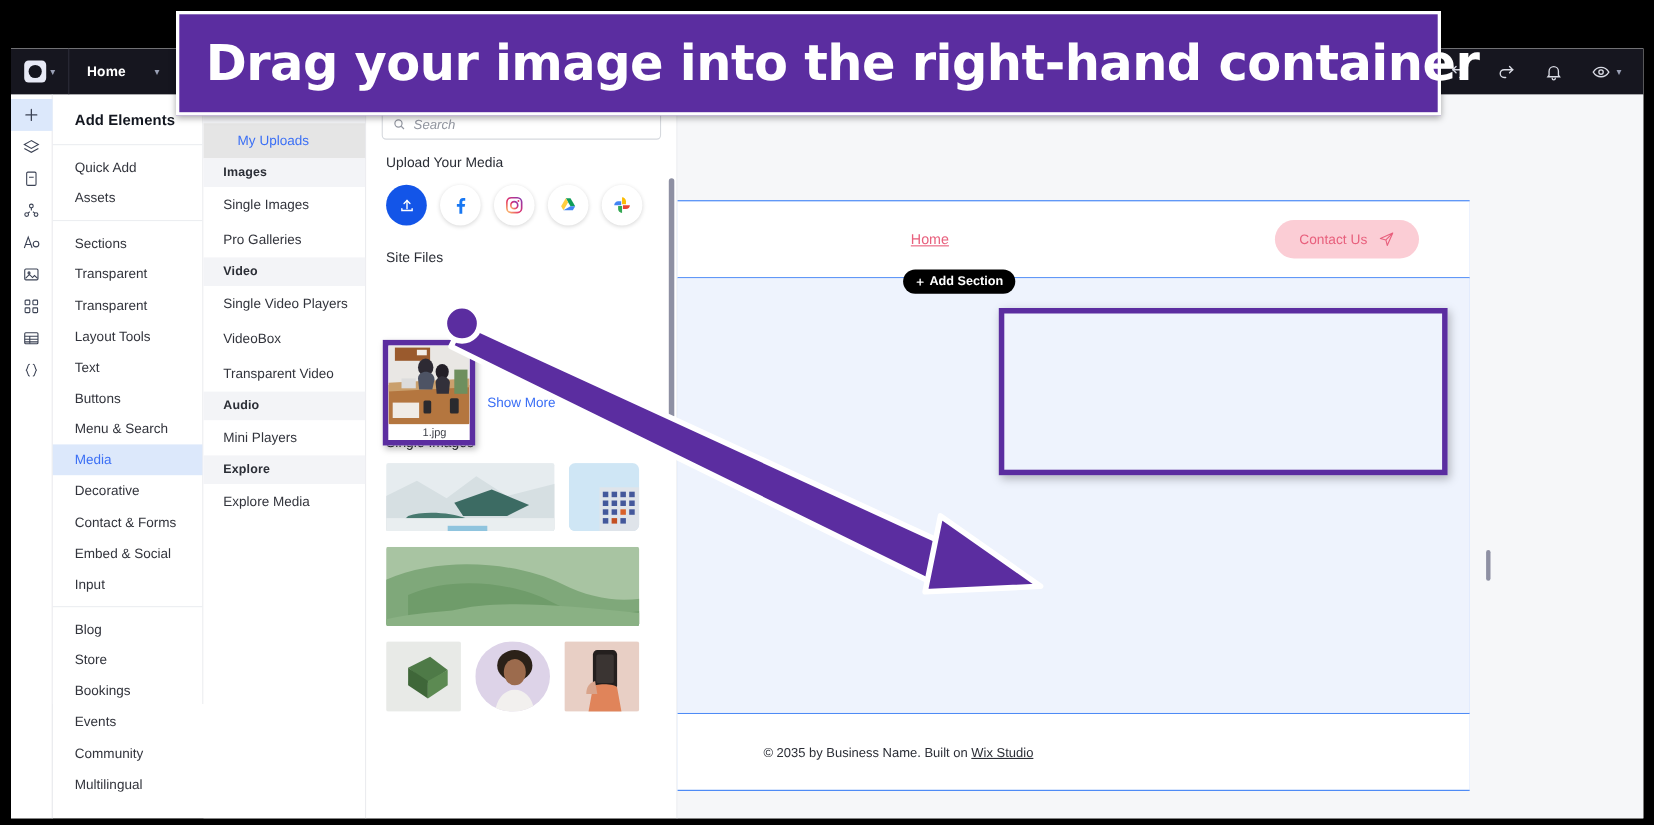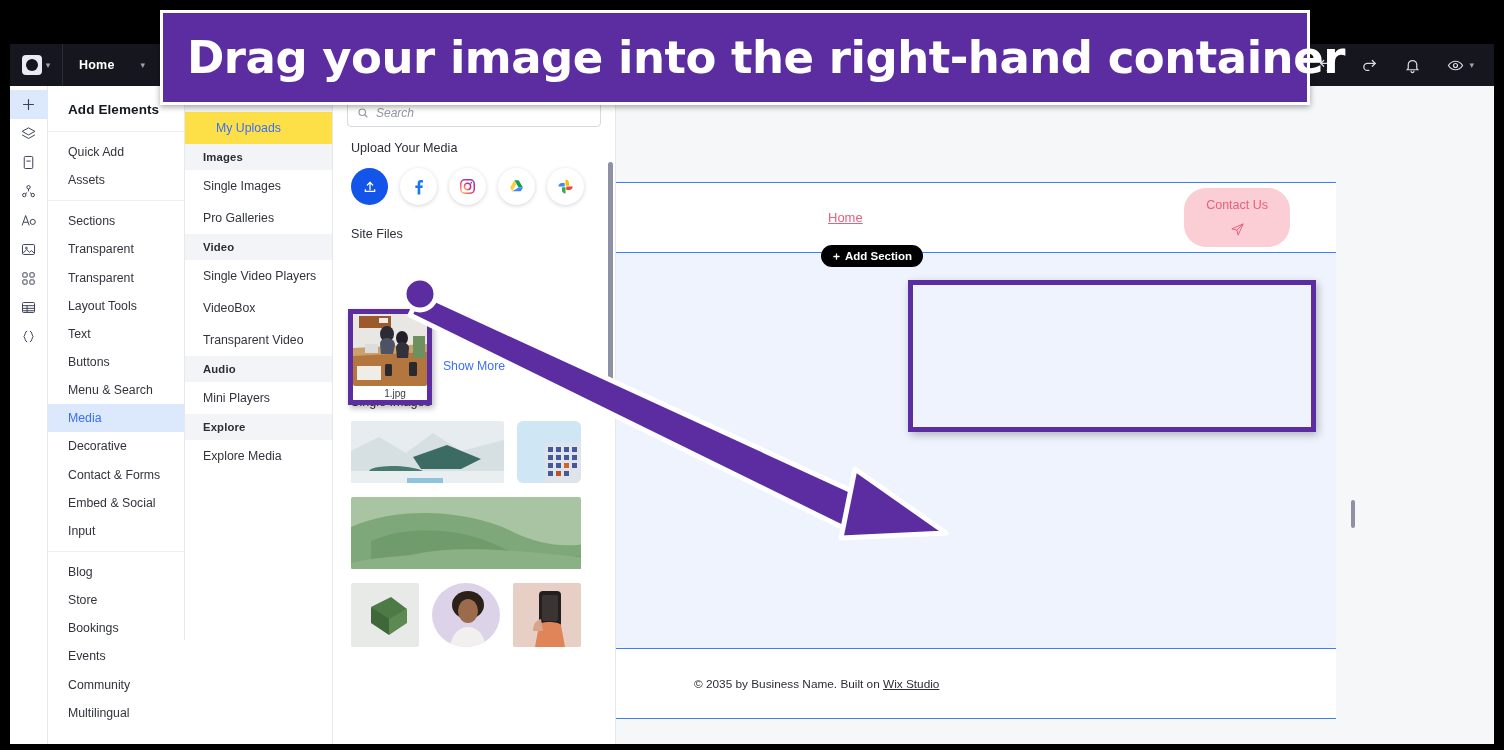--- a/index.html
+++ b/index.html
@@ -57,21 +57,21 @@
   
   .cats {
     position:absolute; left:175px; top:42px; width:148px; height:658px;
     background:#fff; border-right:1px solid #e6e8ec;
   }
   .cat-head {
     font-size:11.3px; font-weight:700; color:#2b2e36; background:#f3f4f7;
     padding:7px 0 7px 18px; letter-spacing:.15px;
   }
   .cat-item { font-size:12.3px; color:#32343c; padding:9px 0 9px 18px; cursor:pointer; }
-  .cat-item.active { background:#fde047; color:#3b6ff5;padding-left:31px; }
+  .cat-item.active { background:#e5e5e5; color:#3b6ff5;padding-left:31px; }
 
   
   .media {
     position:absolute; left:323px; top:42px; width:283px; height:658px;
     background:#fff; border-right:1px solid #e6e8ec; overflow:hidden;
   }
   .search-wrap { padding:12px 14px 0 14px;font-style:italic; }
   .search-box {
     height:29px; border:1px solid #d6d9de; border-radius:4px; display:flex;
     align-items:center; gap:7px; padding:0 9px; color:#9296a0; font-size:12px;
@@ -111,21 +111,21 @@
     border-top:1.5px solid #3b7ff5; border-bottom:1.5px solid #3b7ff5;
     display:flex; align-items:center;
   }
   .nav-home {
     position:absolute; left:218px; font-size:13px; color:#e8607d;
     text-decoration:underline; cursor:pointer;
   }
   .cta {
     position:absolute; right:46px; background:#fbcdd5; color:#e8607d;
     border-radius:22px; padding:10px 22px; font-size:12.5px;
-    display:flex; align-items:center; gap:10px; cursor:pointer;flex-direction:column;
+    display:flex; align-items:center; gap:10px; cursor:pointer;
   }
   .add-section {
     position:absolute; left:205px; top:159px; width:102px; height:22px;
     background:#000000; color:#fff; border-radius:12px; font-size:11.5px;
     font-weight:700; display:flex; align-items:center; justify-content:center;
     gap:4px; cursor:pointer; z-index:6;
   }
   .site-body { height:395px; background:#eef3fd; position:relative; }
   .site-footer {
     height:71px; background:#fff; border-top:1.5px solid #3b7ff5;

